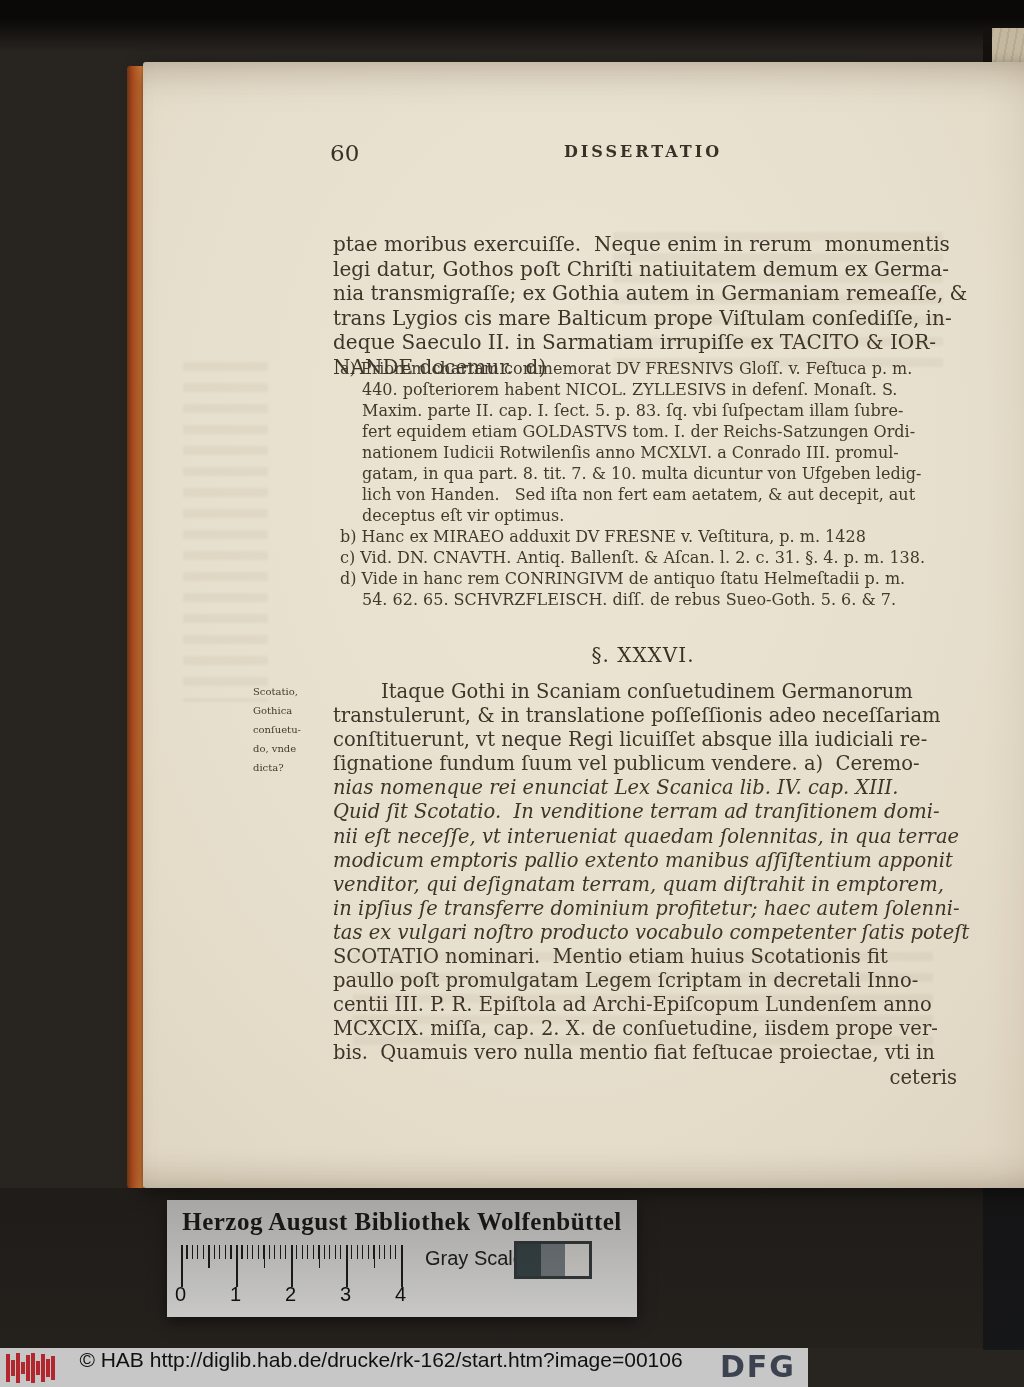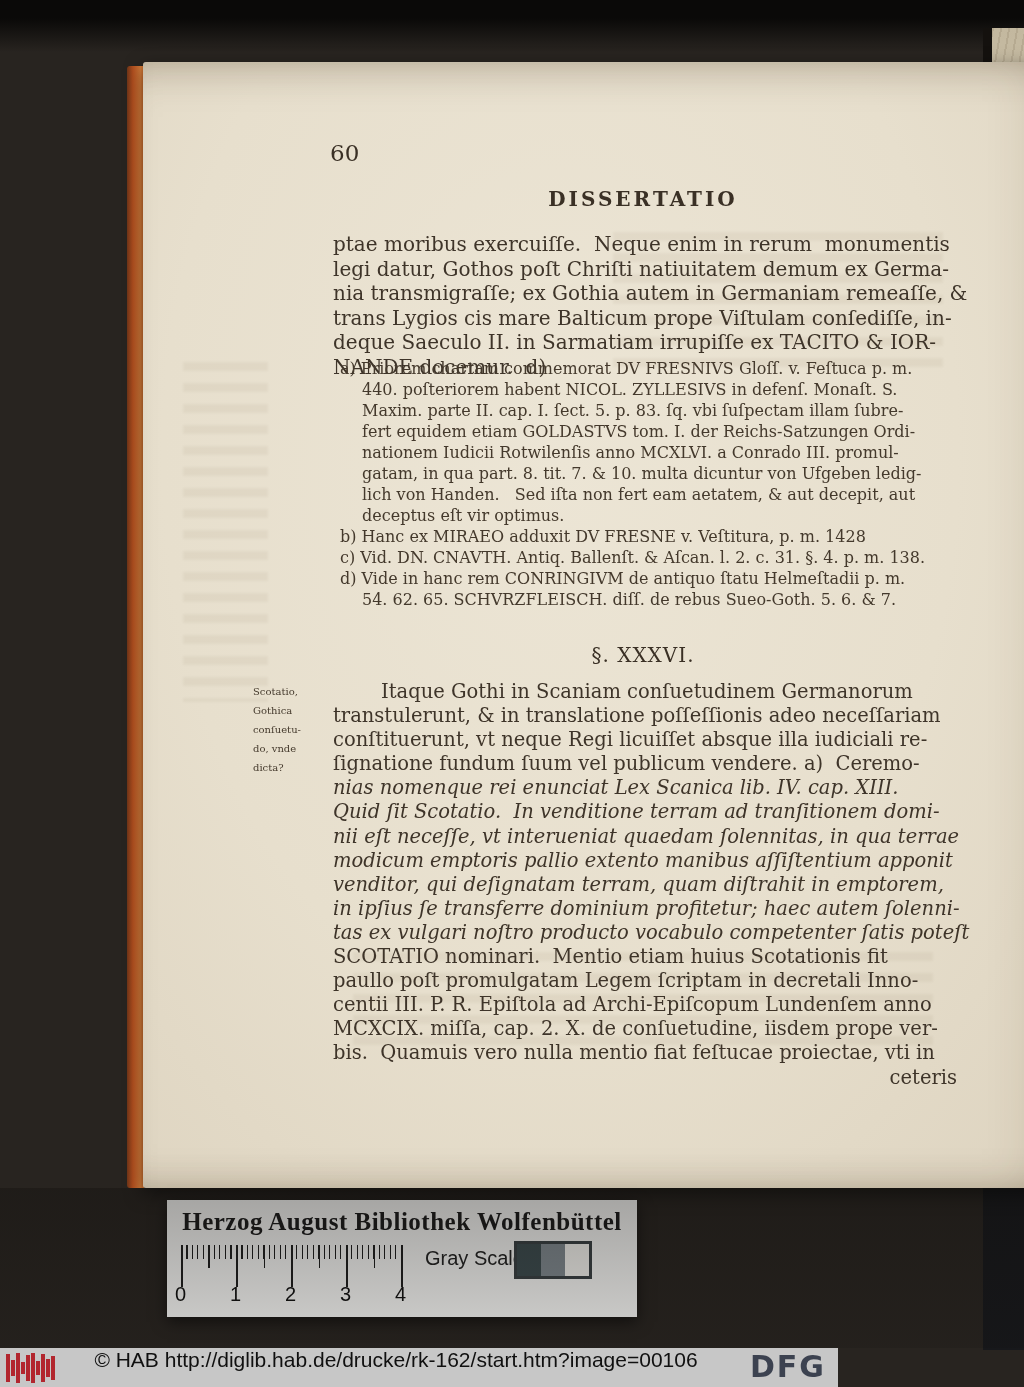--- a/index.html
+++ b/index.html
@@ -29,21 +29,21 @@
                     inset 0 35px 50px -40px rgba(70,50,25,.40),
                     inset 0 -30px 40px -35px rgba(70,50,25,.35),
                     0 6px 18px rgba(0,0,0,.5);
          color:#3e3429;}
   .ghost{position:absolute;opacity:.07;filter:blur(1.2px);
          background:repeating-linear-gradient(180deg,rgba(110,90,60,.85) 0 9px,transparent 9px 21px);}
 
   .line{white-space:pre;}
   .pg-num{position:absolute;left:187px;top:78px;font-size:23px;color:#3a3025;}
   .run-title{position:absolute;left:190px;top:80px;width:620px;text-align:center;
-         font-size:20px;font-weight:bold;letter-spacing:3px;color:#3a3025;margin-top:45px;}
+         font-size:16px;font-weight:bold;letter-spacing:3px;color:#3a3025;}
 
   .para1{position:absolute;left:190px;top:128px;width:624px;font-size:20px;line-height:24.5px;margin-top:42px;}
   .footnotes{position:absolute;left:197px;top:296px;width:616px;font-size:16px;line-height:21px;color:#44392c;}
   .footnotes .ind{padding-left:22px;}
 
   .sec-head{position:absolute;left:190px;top:581px;width:620px;text-align:center;
          font-size:20px;letter-spacing:1px;color:#3a3025;}
   .margin-note{position:absolute;left:110px;top:620px;width:80px;font-size:10px;line-height:19px;color:#453a2d;}
   .sec-body{position:absolute;left:190px;top:618px;width:624px;font-size:19.5px;line-height:24.1px;}
   .sec-body .ind1{text-indent:48px;}
@@ -62,21 +62,21 @@
            repeating-linear-gradient(90deg,#1d1d1d 0 1.5px,transparent 1.5px 27.5px),
            repeating-linear-gradient(90deg,#1d1d1d 0 1px,transparent 1px 5.5px);
          background-size:222px 42px,222px 23px,222px 14px;}
   .nums span{position:absolute;top:38px;font:20px "Liberation Sans",sans-serif;color:#111;}
   .gs-label{position:absolute;left:258px;top:47px;font:20px "Liberation Sans",sans-serif;color:#222;}
   .gs-patches{position:absolute;left:347px;top:41px;display:flex;border:3px solid #383f42;}
   .gs-patches i{display:block;width:24px;height:32px;}
   .gs1{background:#3c4b4e;} .gs2{background:#7f888e;} .gs3{background:#f1f0ec;}
 
   
-  .footer{position:absolute;left:0;top:1348px;width:808px;height:39px;background:#c7c7c7;padding-left:30px;}
+  .footer{position:absolute;left:0;top:1348px;width:808px;height:39px;background:#c7c7c7;}
   .hab{position:absolute;left:6px;top:3px;height:33px;display:flex;align-items:center;gap:1.5px;}
   .hab i{display:block;width:3.5px;background:#b2262e;}
   .copy{position:absolute;left:0;right:0;top:0;height:39px;line-height:40px;text-align:center;
          padding-right:46px;font:21px "Liberation Sans",sans-serif;color:#101010;}
   .dfg{position:absolute;right:12px;top:1px;font-family:"DejaVu Sans",sans-serif;font-weight:bold;
          font-size:30px;letter-spacing:2px;color:#3c4250;}
 </style>
 </head>
 <body>
 

